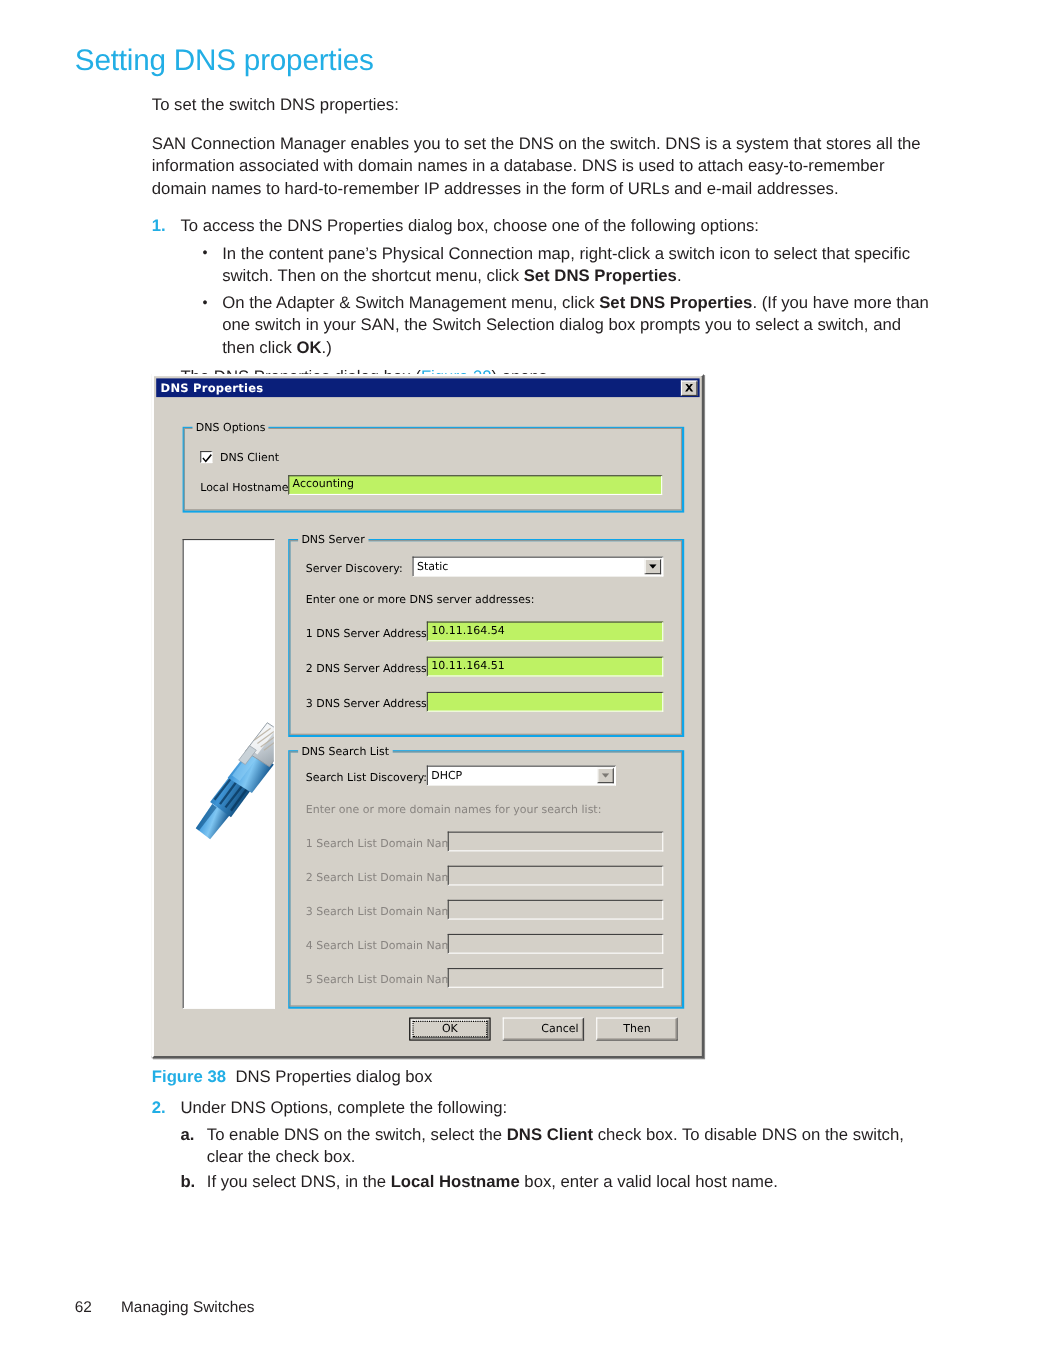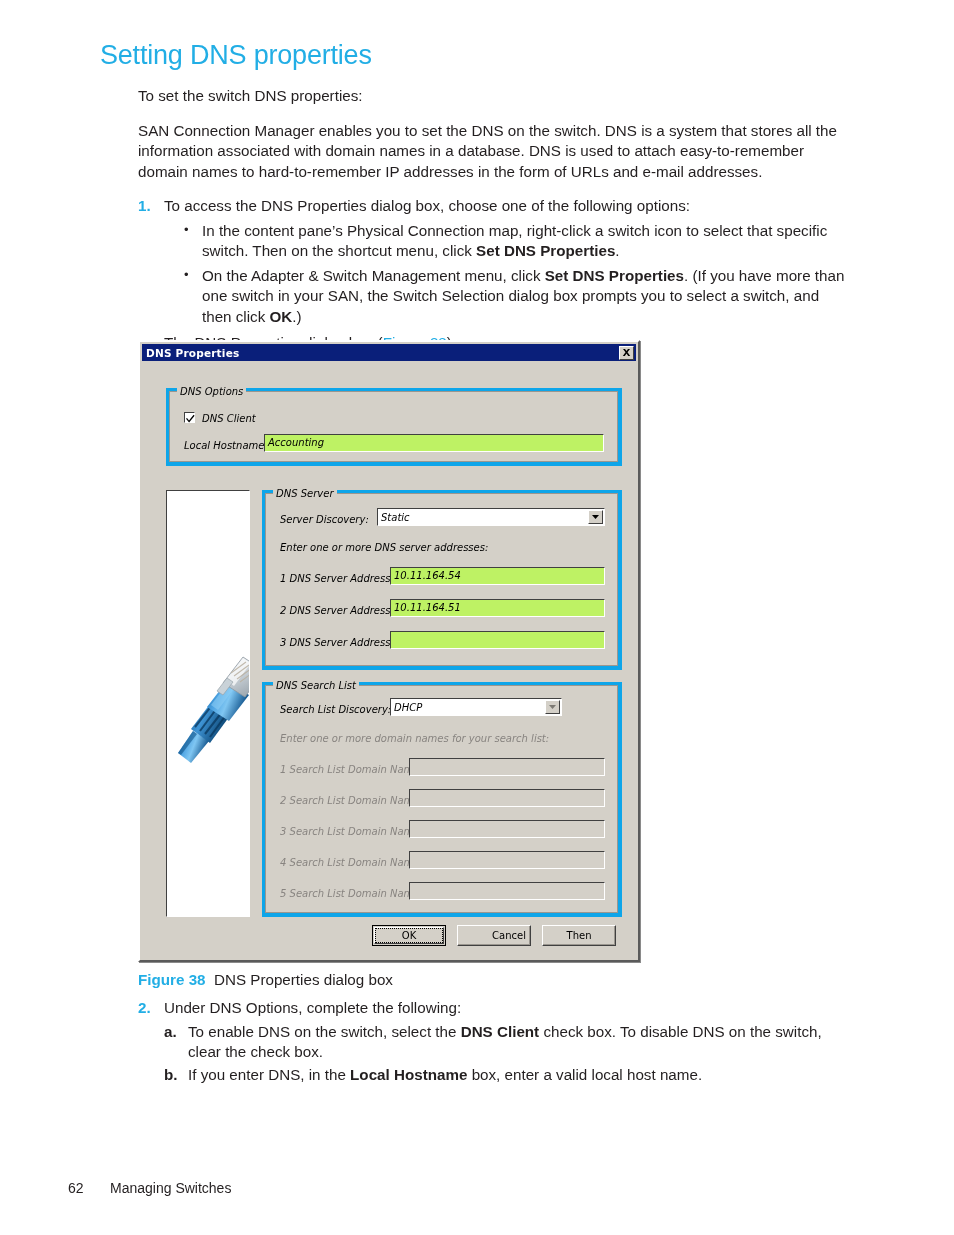--- a/index.html
+++ b/index.html
@@ -24,21 +24,20 @@
   }
 
   .doc-title {
     position: absolute;
     left: 68px;
     top: 40px;
     font-size: 27px;
     color: #22aee5;
     letter-spacing: -0.2px;
     white-space: nowrap;
-    margin-left: 32px;
   }
 
   .body-col {
     position: absolute;
     left: 138px;
     top: 86px;
     width: 712px;
   }
 
   p.para {
@@ -181,23 +180,22 @@
     display: flex;
     align-items: center;
     justify-content: center;
     box-sizing: border-box;
   }
   .close-btn svg { display: block; }
 
   
   .group {
     position: absolute;
-    border: 4px solid #0ea5e9;
-    box-sizing: border-box;
-    font-style: italic;
+    border: 2px solid #0ea5e9;
+    box-sizing: border-box;
   }
   .group::before {
     content: "";
     position: absolute;
     left: -1px; top: -1px; right: 0px; bottom: 0px;
     border: 1px solid #9a968f;
     pointer-events: none;
   }
   .group-title {
     position: absolute;
@@ -537,19 +535,19 @@
     <div class="ol-item">
       <span class="ol-num">2.</span>
       <span>Under DNS Options, complete the following:</span>
     </div>
 
     <div class="sub-item">
       <span class="sub-letter">a.</span><span>To enable DNS on the switch, select the </span><b>DNS Client</b><span> check box. To disable DNS on the switch, clear the check box.</span>
     </div>
 
     <div class="sub-item">
-      <span class="sub-letter">b.</span><span>If you enter DNS, in the </span><b>Local Hostname</b><span> box, enter a valid local host name.</span>
+      <span class="sub-letter">b.</span><span>If you select DNS, in the </span><b>Local Hostname</b><span> box, enter a valid local host name.</span>
     </div>
   </div>
 
   <div class="footer"><span class="pgnum">62</span><span>Managing Switches</span></div>
 
 </div>
 
 </body></html>

